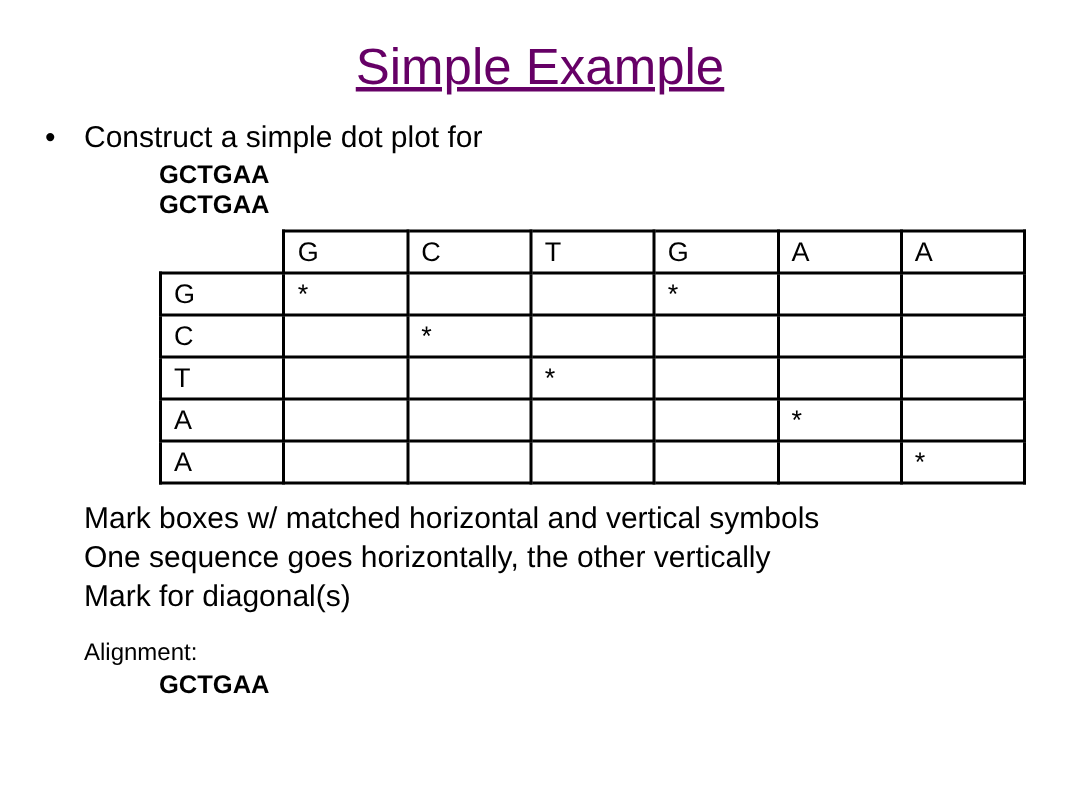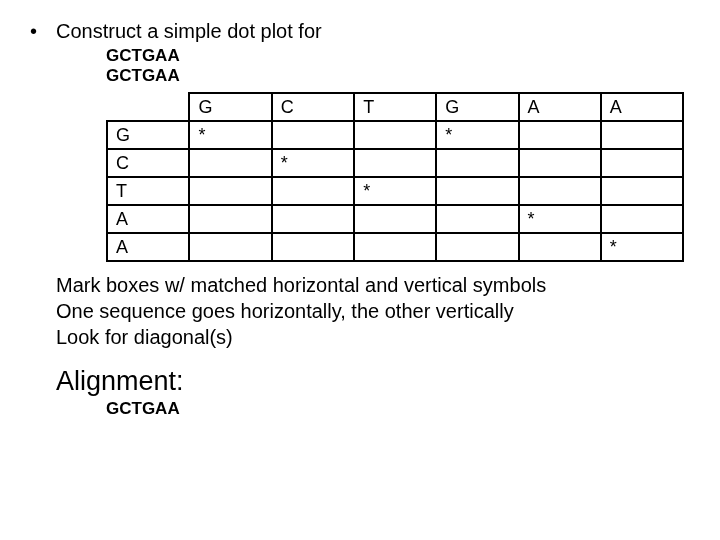--- a/index.html
+++ b/index.html
@@ -66,38 +66,39 @@
   table.dot .noborder {
     border: none;
   }
   .explain {
     font-size: 20px;
     margin-left: 20px;
     margin-top: 10px;
     line-height: 26px;
   }
   .align-label {
-    font-size: 27px;
+    font-size: 16px;
     margin-left: 20px;
     margin-top: 16px;
   }
   .align-block {
     font-family: Arial, Helvetica, sans-serif;
     font-size: 17px;
     font-weight: bold;
     margin-left: 70px;
     margin-top: 2px;
     line-height: 20px;
   }
 </style>
 </head>
 <body>
 
 <div class="slide">
 
+  <h1 class="title">Simple Example</h1>
 
   <div class="bullet-row">
     <div class="bullet-dot">•</div>
     <div class="bullet-text">Construct a simple dot plot for</div>
   </div>
 
   <div class="seq-block">
     <div>GCTGAA</div>
     <div>GCTGAA</div>
   </div>
@@ -159,21 +160,21 @@
         <td></td>
         <td>*</td>
       </tr>
     </tbody>
       </table>
   </div>
 
   <div class="explain">
     <div>Mark boxes w/ matched horizontal and vertical symbols</div>
     <div>One sequence goes horizontally, the other vertically</div>
-    <div>Look for diagonal(s)</div>
+    <div>Mark for diagonal(s)</div>
   </div>
 
   <div class="align-label">Alignment:</div>
   <div class="align-block">
     <div>GCTGAA</div>
   </div>
 
 </div>
 
 </body></html>

